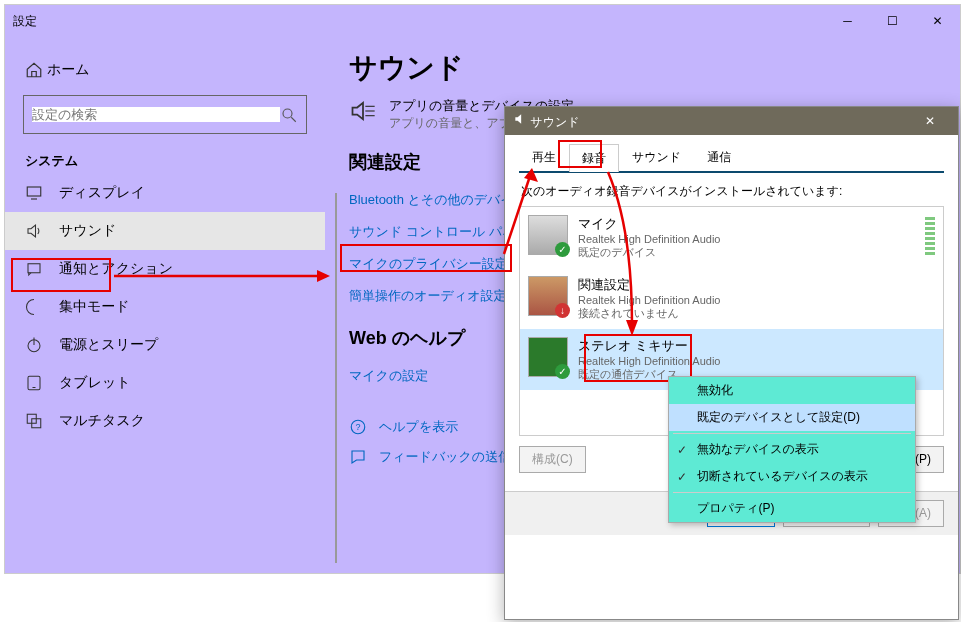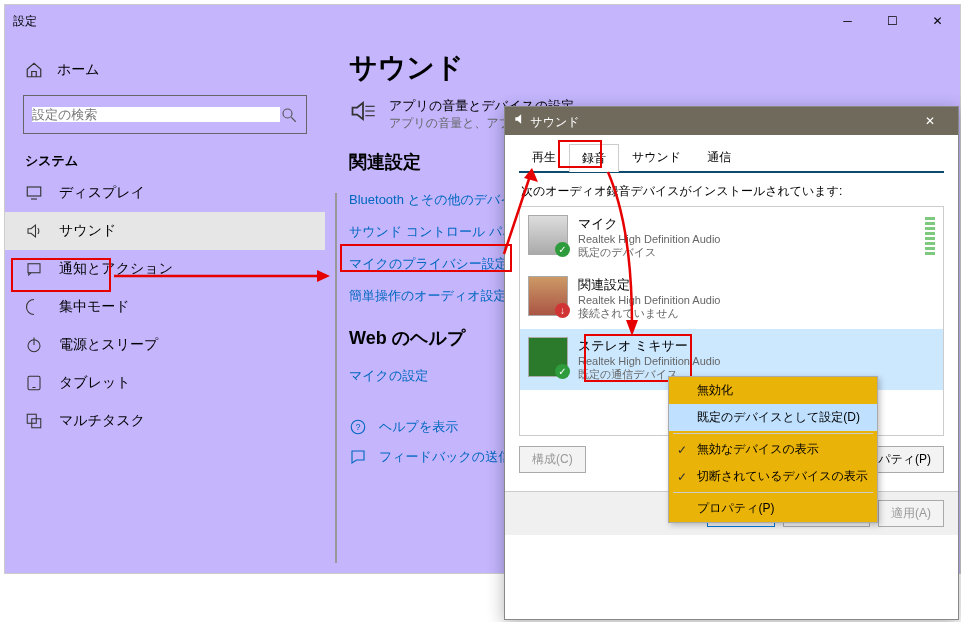--- a/index.html
+++ b/index.html
@@ -6,21 +6,21 @@
 body { width: 961px; height: 622px; position: relative; overflow: hidden; background: #fff; }
 
 
 .settings-win { position: absolute; left: 4px; top: 4px; width: 957px; height: 570px; background: #c4b5fd; border: 1px solid #ccc; }
 .titlebar { height: 32px; display: flex; align-items: center; padding: 0 8px; position: relative; }
 .titlebar .title { font-size: 12px; }
 .win-controls { position: absolute; right: 0; top: 0; display: flex; }
 .win-controls div { width: 45px; height: 32px; display: flex; align-items: center; justify-content: center; font-size: 12px; }
 .settings-body { display: flex; height: calc(100% - 32px); }
 .sidebar { width: 320px; padding: 16px 0 0 0; }
-.home-row { display: flex; align-items: center; gap: 14px; padding: 8px 20px; font-size: 14px; }
+.home-row { display: flex; align-items: center; gap: 4px; padding: 8px 20px; font-size: 14px; }
 .search-box { margin: 8px 18px; border: 1px solid #666; height: 39px; display: flex; align-items: center; padding: 0 8px; justify-content: space-between; }
 .search-box input { border: none; outline: none; font-size: 13px; flex: 1; }
 .sidebar-group { padding: 10px 20px 4px 20px; font-size: 13px; font-weight: 600; }
 .side-item { display: flex; align-items: center; gap: 16px; padding: 10px 20px; font-size: 14px; position: relative; }
 .side-item.active { background: #e6e6e6; }
 .red-box { border: 2px solid #e60000; position: absolute; pointer-events: none; }
 .content { flex: 1; padding: 12px 24px; }
 .content h1 { font-size: 28px; font-weight: 600; margin-bottom: 10px; }
 .vol-row { display: flex; gap: 12px; align-items: flex-start; margin-bottom: 18px; }
 .vol-row .txt .t1 { font-size: 13px; }
@@ -48,21 +48,21 @@
 .dev-meta .d3 { font-size: 11px; color: #666; }
 .level { position: absolute; right: 8px; top: 10px; width: 10px; height: 40px; background: repeating-linear-gradient(to bottom,#bde0c8 0 3px,transparent 3px 5px); }
 .level.active { background: repeating-linear-gradient(to bottom,#7fc97f 0 3px,transparent 3px 5px); }
 .dlg-btns-row { display: flex; justify-content: space-between; padding: 10px 0; }
 .btn { border: 1px solid #aaa; background: #f3f3f3; font-size: 12px; padding: 4px 12px; cursor: pointer; }
 .btn.disabled { color: #999; }
 .bottom-btns { display: flex; gap: 8px; justify-content: flex-end; padding: 8px 14px; border-top: 1px solid #ccc; background: #f0f0f0; }
 .btn.primary { border: 1px solid #0078d7; padding: 4px 24px; }
 
 
-.ctx { position: absolute; left: 668px; top: 376px; width: 210px; background: #eab308; border: 1px solid #aaa; box-shadow: 2px 2px 6px rgba(0,0,0,.25); z-index: 20; }
+.ctx { position: absolute; left: 668px; top: 376px; width: 248px; background: #5eead4; border: 1px solid #aaa; box-shadow: 2px 2px 6px rgba(0,0,0,.25); z-index: 20; }
 .ctx-item { display: flex; align-items: center; font-size: 12px; padding: 5px 8px 5px 28px; position: relative; }
 .ctx-item.hl { background: #bfe0ff; }
 .ctx-item .chk { position: absolute; left: 8px; color: #333; }
 .ctx-sep { border-top: 1px solid #ccc; margin: 2px 4px; }
 
 
 .arrow { position: absolute; z-index: 15; }
 .arrow-line { stroke: #e60000; stroke-width: 2.5; fill: none; }
 .arrow-head { fill: #e60000; }
 

